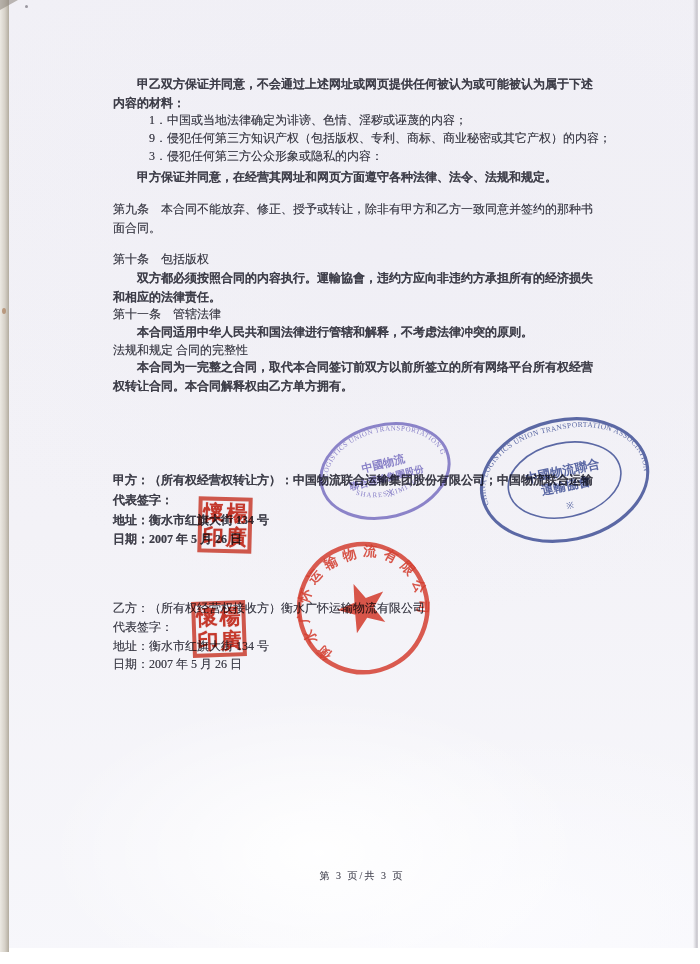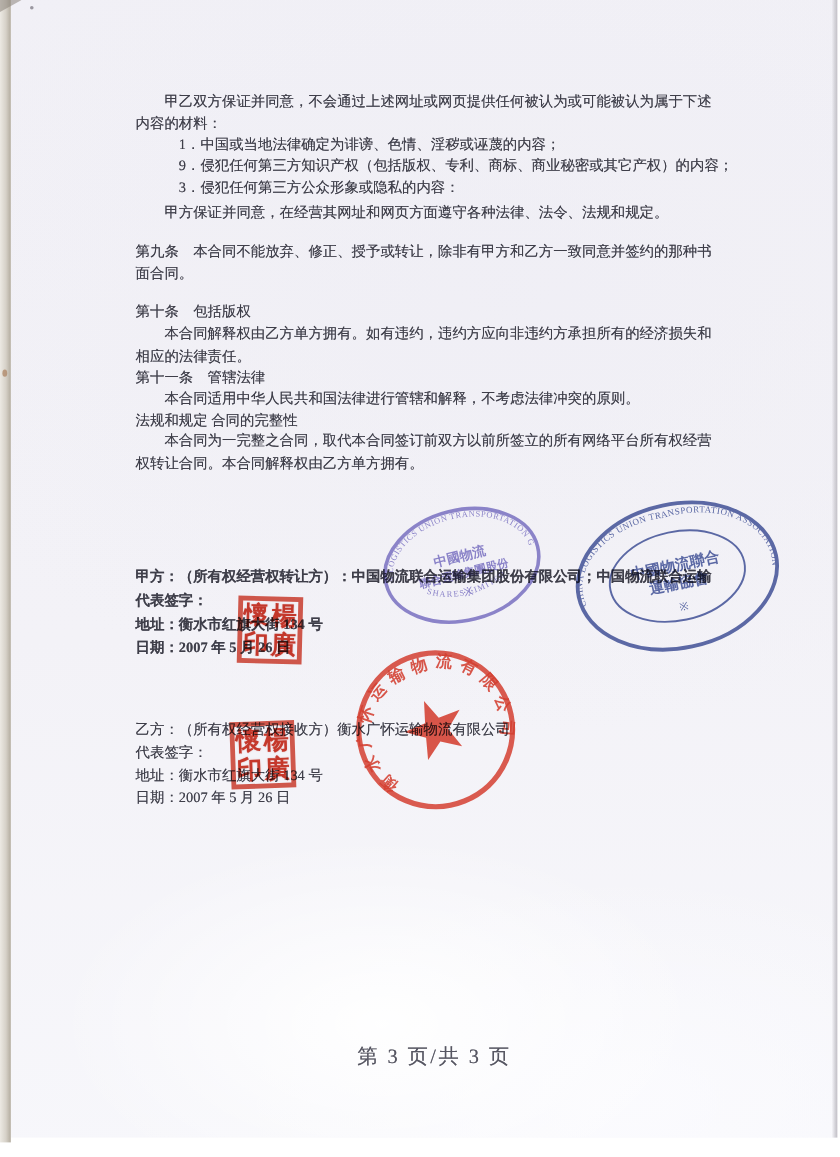--- a/index.html
+++ b/index.html
@@ -31,27 +31,27 @@
   .speck1{position:absolute;left:25px;top:5px;width:3px;height:3px;border-radius:50%;background:#9a97a0;}
   .speck2{position:absolute;left:2px;top:308px;width:4px;height:6px;border-radius:50%;background:#b08a6a;opacity:.8;}
   
   .t{
     position:absolute;left:113px;width:489px;
     font-size:12px;line-height:18.5px;color:#3e3e49;
     text-shadow:0 0 .5px rgba(62,62,73,.65);
     letter-spacing:0;
   }
   .nowrap{white-space:nowrap;width:auto;}
-  .ind2{text-indent:2em;}
+  .ind2{text-indent:2em;font-weight:bold;}
   .ind3{text-indent:3em;text-align:right;}
   .pa{line-height:19.8px;font-weight:bold;}
   .pb{line-height:18.8px;}
   .footer{
     position:absolute;left:calc(50% + 12px);transform:translateX(-50%);
-    top:869px;font-size:17px;color:#565662;letter-spacing:2px;white-space:nowrap;
+    top:869px;font-size:10px;color:#565662;letter-spacing:2px;white-space:nowrap;
     text-shadow:0 0 .5px rgba(86,86,98,.6);
   }
   
   .stamp{position:absolute;mix-blend-mode:multiply;}
   .oval-a{left:313px;top:420px;transform:rotate(-14deg);}
   .oval-b{left:476px;top:416px;transform:rotate(-12deg);}
   .seal-sq{
     width:46px;height:48px;border:4px solid rgba(209,55,38,.82);
     display:grid;grid-template-columns:1fr 1fr;place-items:center;
     color:rgba(203,48,33,.9);font-weight:bold;font-size:21px;line-height:1;
@@ -72,21 +72,21 @@
 <div class="speck1"></div>
 <div class="speck2"></div>
 
 <div class="t ind2" style="top:75px">甲乙双方保证并同意，不会通过上述网址或网页提供任何被认为或可能被认为属于下述内容的材料：</div>
 <div class="t ind3 nowrap" style="top:111px">1．中国或当地法律确定为诽谤、色情、淫秽或诬蔑的内容；</div>
 <div class="t ind3 nowrap" style="top:129px">9．侵犯任何第三方知识产权（包括版权、专利、商标、商业秘密或其它产权）的内容；</div>
 <div class="t ind3 nowrap" style="top:147px">3．侵犯任何第三方公众形象或隐私的内容：</div>
 <div class="t ind2 nowrap" style="top:168px">甲方保证并同意，在经营其网址和网页方面遵守各种法律、法令、法规和规定。</div>
 <div class="t" style="top:200px">第九条　本合同不能放弃、修正、授予或转让，除非有甲方和乙方一致同意并签约的那种书面合同。</div>
 <div class="t nowrap" style="top:250px">第十条　包括版权</div>
-<div class="t ind2" style="top:269px">本合同解释权由乙方单方拥有。如有违约，违约方应向非违约方承担所有的经济损失和相应的法律责任。</div>
+<div class="t ind2" style="top:269px">双方都必须按照合同的内容执行。運輸協會，违约方应向非违约方承担所有的经济损失和相应的法律责任。</div>
 <div class="t nowrap" style="top:305px">第十一条　管辖法律</div>
 <div class="t ind2 nowrap" style="top:323px">本合同适用中华人民共和国法律进行管辖和解释，不考虑法律冲突的原则。</div>
 <div class="t nowrap" style="top:341px">法规和规定 合同的完整性</div>
 <div class="t ind2" style="top:358px">本合同为一完整之合同，取代本合同签订前双方以前所签立的所有网络平台所有权经营权转让合同。本合同解释权由乙方单方拥有。</div>
 
 <div class="t pa" style="top:471px;width:560px">
   <div class="nowrap">甲方：（所有权经营权转让方）：中国物流联合运输集团股份有限公司；中国物流联合运输</div>
   <div class="nowrap">代表签字：</div>
   <div class="nowrap">地址：衡水市红旗大街 134 号</div>
   <div class="nowrap">日期：2007 年 5 月 26 日</div>

